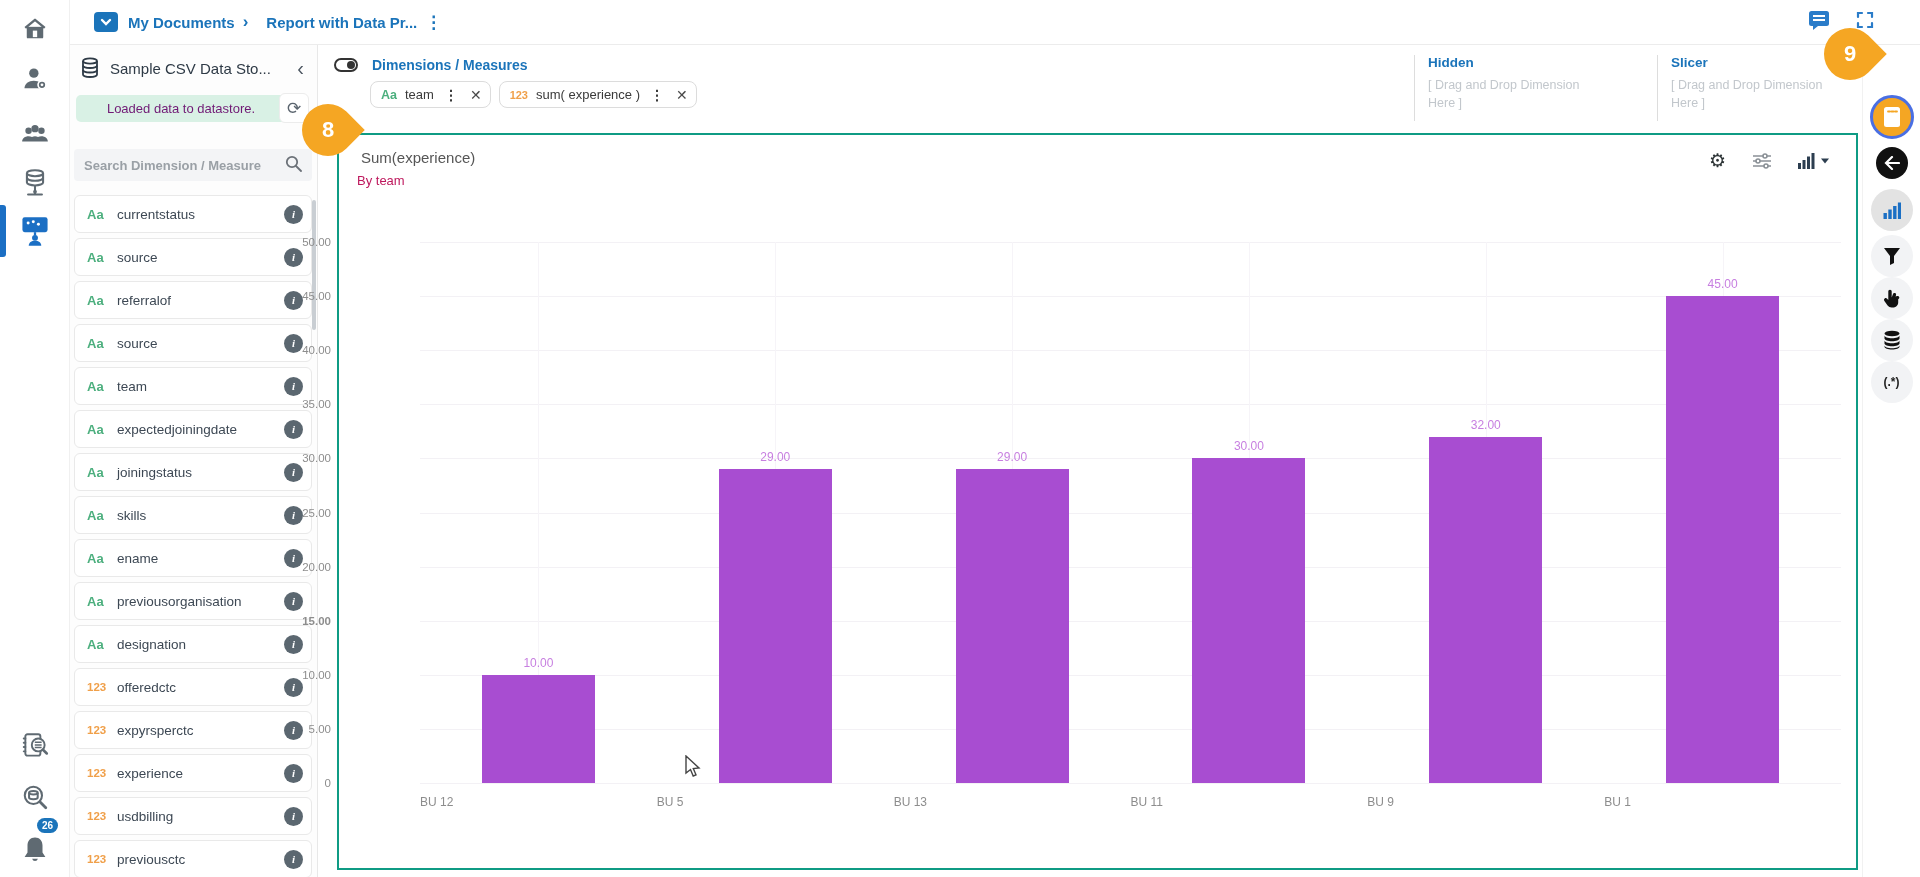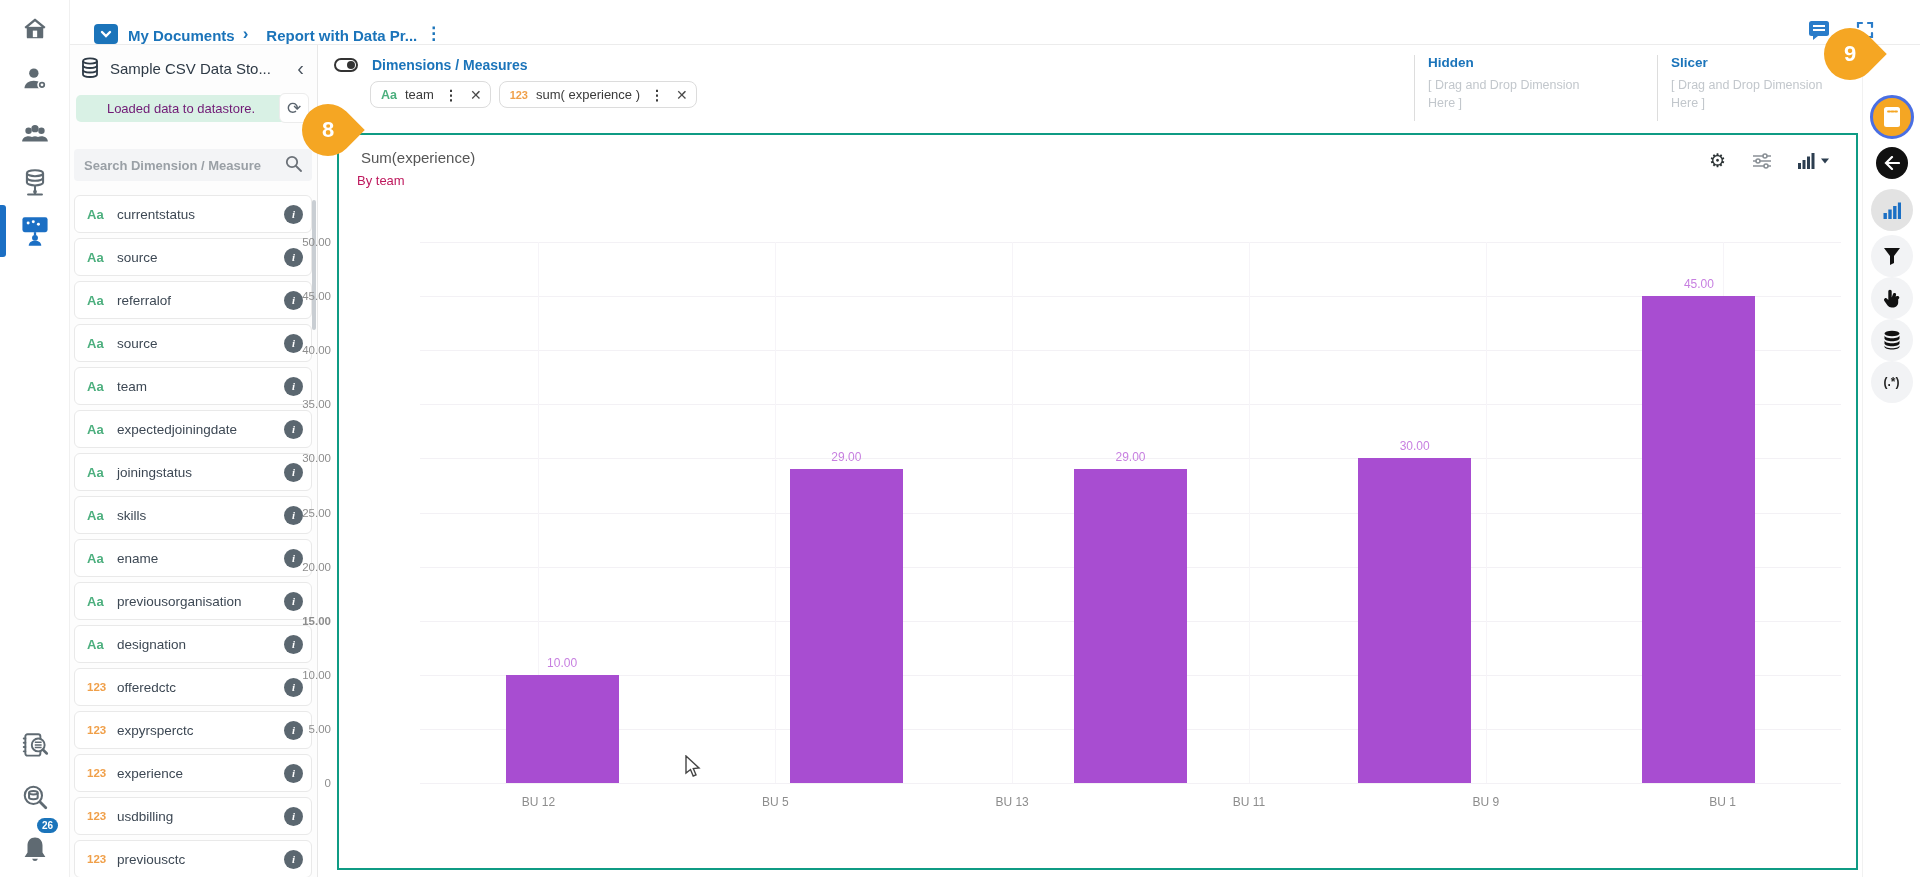--- a/index.html
+++ b/index.html
@@ -1,21 +1,21 @@
 <!DOCTYPE html>
 <html><head>
 <meta charset="utf-8">
 <style>
   * { margin:0; padding:0; box-sizing:border-box; }
   html,body { width:1920px; height:877px; overflow:hidden; background:#fff;
     font-family:"Liberation Sans", sans-serif; }
 
   
   #topbar { position:absolute; left:70px; top:0; width:1850px; height:45px;
-    background:#fff; border-bottom:1px solid #ececec; display:flex; align-items:flex-end; }
+    background:#fff; border-bottom:1px solid #ececec; display:flex; align-items:center; }
   .crumb-folder { width:24px; height:20px; background:#1b74ba; border-radius:4px;
     margin-left:24px; display:flex; align-items:center; justify-content:center; }
   .crumb-folder svg { display:block; }
   .crumb { color:#1b74ba; font-size:15px; font-weight:600; margin-left:10px; cursor:pointer; }
   .crumb-sep { color:#1b74ba; font-size:17px; font-weight:700; margin:0 8px; }
   .crumb-dots { color:#1b74ba; font-size:17px; font-weight:700; margin-left:8px; cursor:pointer; }
   #topbar-right { margin-left:auto; display:flex; align-items:center; gap:26px; margin-right:46px; }
   .tb-icon { cursor:pointer; }
 
   
@@ -87,21 +87,21 @@
   #plot { position:absolute; left:81px; right:15px; top:107px; height:541px; }
   .hgrid { position:absolute; left:0; right:0; height:1px; background:#f3f1f5; }
   .vgrid { position:absolute; top:0; bottom:0; width:1px; background:#f6f4f8; }
   #y-axis { position:absolute; left:-70px; top:107px; width:62px; height:541px; }
   .ytick { position:absolute; right:0; transform:translateY(-50%); font-size:11.5px; color:#8d8d8d; }
   #bars { position:absolute; inset:0; display:flex; }
   .slot { flex:1; display:flex; flex-direction:column; align-items:center; justify-content:flex-end; position:relative; z-index:2; }
   .vlabel { font-size:12px; color:#c77fe0; margin-bottom:5px; }
   .bar { width:113px; background:#a84dd1; }
   #x-axis { position:absolute; left:81px; right:15px; top:660px; display:flex; }
-  .xtick { flex:1; text-align:center; font-size:12px; color:#8d8d8d; }
+  .xtick { flex:1; font-size:12px; color:#8d8d8d; }
 
   
   #right-rail { position:absolute; left:1862px; top:45px; width:58px; height:832px; background:#fff;
     border-left:1px solid #f1f1f1; }
   .rr-btn { position:absolute; left:50%; transform:translateX(-50%); border-radius:50%;
     display:flex; align-items:center; justify-content:center; cursor:pointer; }
   .rr-light { width:42px; height:42px; background:#f2f3f5; }
   #rr-card { width:44px; height:44px; background:#f5a623; border:3px solid #4a6fe3; top:50px; left:29px; transform:translateX(-50%); }
   #rr-back { width:32px; height:32px; background:#111; top:102px; }
   #rr-chart { background:#e3e3e3; top:144px; }
@@ -461,20 +461,24 @@
         </div>
         <div class="slot">
           <div class="vlabel">29.00</div>
           <div class="bar" style="height:57.99999999999999%"></div>
         </div>
         <div class="slot">
           <div class="vlabel">30.00</div>
           <div class="bar" style="height:60%"></div>
         </div>
         <div class="slot">
+          <div class="vlabel">32.00</div>
+          <div class="bar" style="height:64%"></div>
+        </div>
+        <div class="slot">
           <div class="vlabel">45.00</div>
           <div class="bar" style="height:90%"></div>
         </div>
       </div>
   </div>
   <div id="x-axis">
       <div class="xtick">BU 12</div>
       <div class="xtick">BU 5</div>
       <div class="xtick">BU 13</div>
       <div class="xtick">BU 11</div>

